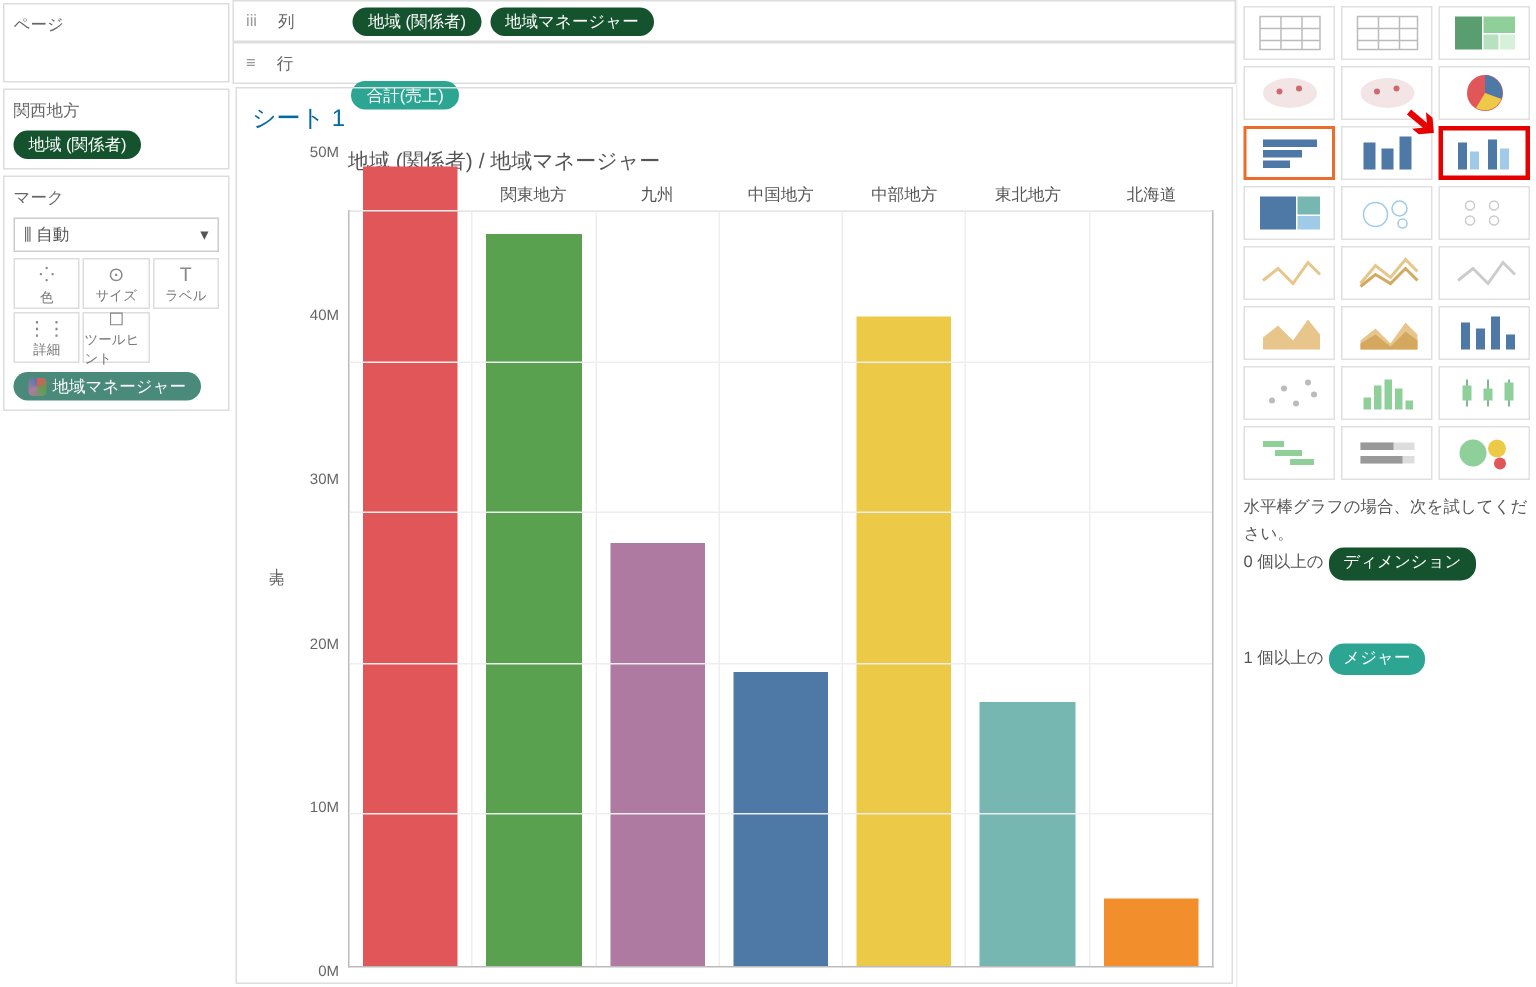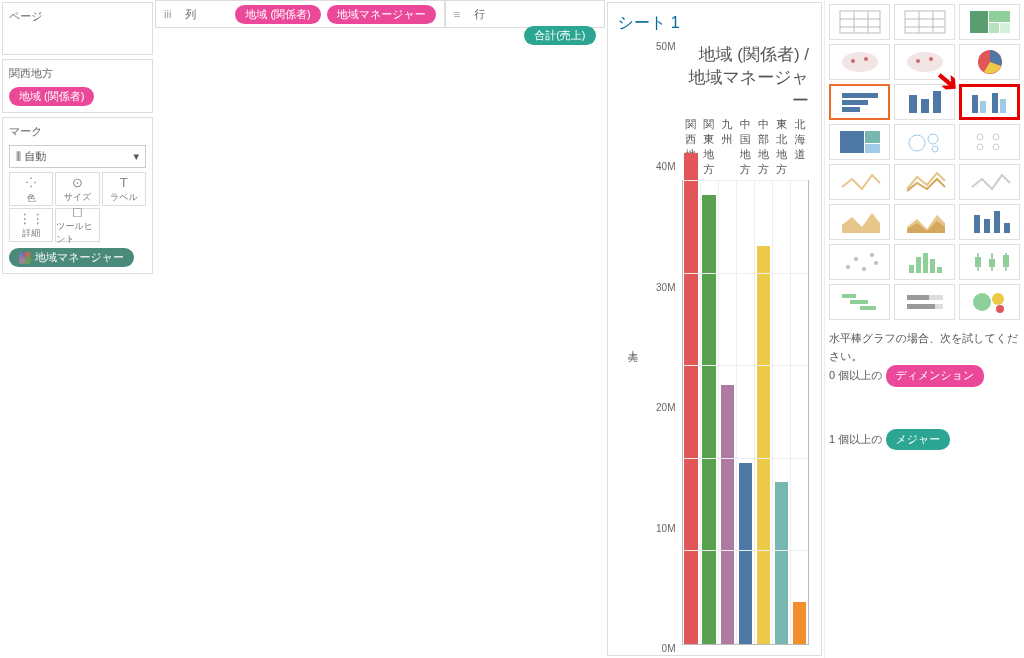--- a/index.html
+++ b/index.html
@@ -1,42 +1,42 @@
 <!DOCTYPE html>
 <html><head>
 <meta charset="utf-8">
 <style>
 * { box-sizing: border-box; margin: 0; padding: 0; }
 body { font-family: Arial, "Hiragino Sans", "Meiryo", sans-serif; font-size: 11px; color: #555; background: #fff; width: 1024px; height: 658px; overflow: hidden; }
 .app { display: flex; height: 100%; }
 .left-panel { width: 155px; display: flex; flex-direction: column; }
 .panel-section { border: 1px solid #ddd; margin: 2px; padding: 6px; }
 .panel-title { font-size: 11px; color: #666; margin-bottom: 6px; }
-.pill { background: #ec4899; color: #fff; border-radius: 10px; padding: 2px 10px; font-size: 11px; display: inline-block; white-space: nowrap; }
+.pill { background: #14532d; color: #fff; border-radius: 10px; padding: 2px 10px; font-size: 11px; display: inline-block; white-space: nowrap; }
 .pill-teal { background: #2ca693; margin-top: 42px; }
 .pill-darkteal { background: #4a8a7a; }
 .pill-color { display: inline-flex; align-items: center; gap: 4px; }
 .pill-color::before { content: ""; width: 12px; height: 12px; background: conic-gradient(#e15759,#59a14f,#af7aa1,#4e79a7); border-radius: 3px; }
 .marks-select { width: 100%; border: 1px solid #ccc; padding: 3px 6px; font-size: 11px; display: flex; align-items: center; justify-content: space-between; }
 .marks-grid { display: grid; grid-template-columns: repeat(3, 1fr); gap: 2px; margin-top: 4px; }
 .mark-btn { border: 1px solid #ddd; height: 34px; display: flex; flex-direction: column; align-items: center; justify-content: center; font-size: 9px; color: #777; cursor: pointer; }
 .mark-btn .ico { font-size: 13px; margin-bottom: 1px; color: #888; }
-.main { flex: 1; display: flex; flex-direction: row; }
+.main { flex: 1; display: flex; flex-direction: column; }
 .shelf-row { display: flex; align-items: center; border: 1px solid #ddd; height: 28px; padding: 0 8px; gap: 10px; }
 .shelf-label { font-size: 11px; color: #666; width: 40px; }
 .shelf-icon { color: #999; margin-right: 4px; }
 .shelf-pills { display: flex; gap: 6px; }
 .chart-area { flex: 1; border: 1px solid #ddd; margin: 2px; padding: 10px; position: relative; }
 .sheet-title { font-size: 16px; color: #0369a1; margin-bottom: 8px; font-weight: normal; }
 .chart-wrap { position: absolute; left: 18px; right: 12px; top: 40px; bottom: 10px; display: flex; }
 .yaxis-title { writing-mode: vertical-rl; text-orientation: upright; font-size: 10px; color: #666; align-self: center; padding-right: 2px; letter-spacing: -2px; }
 .yaxis { width: 40px; position: relative; }
 .ytick { position: absolute; right: 6px; font-size: 10px; color: #666; transform: translateY(-50%); }
 .plot-col { flex: 1; display: flex; flex-direction: column; }
-.top-title { text-align: right; font-size: 17px; color: #555; padding-bottom: 2px; }
+.top-title { text-align: left; font-size: 14px; color: #555; padding-bottom: 2px; }
 .col-headers { display: flex; }
 .col-header { flex: 1; text-align: center; font-size: 11px; color: #555; padding: 3px 0; border-bottom: 1px solid #bbb; }
 .plot { flex: 1; display: flex; position: relative; border-bottom: 1px solid #bbb; border-left: 1px solid #bbb; border-right: 1px solid #bbb; }
 .grid-line { position: absolute; left: 0; right: 0; border-top: 1px solid #eee; }
 .col { flex: 1; border-right: 1px solid #eee; display: flex; align-items: flex-end; justify-content: center; }
 .col:last-child { border-right: none; }
 .bar { width: 78%; }
 .x-labels { display: flex; }
 .x-label { flex: 1; text-align: center; font-size: 10px; color: #666; padding-top: 4px; }
 .right-panel { width: 200px; border-left: 1px solid #eee; padding: 4px; display: flex; flex-direction: column; }

